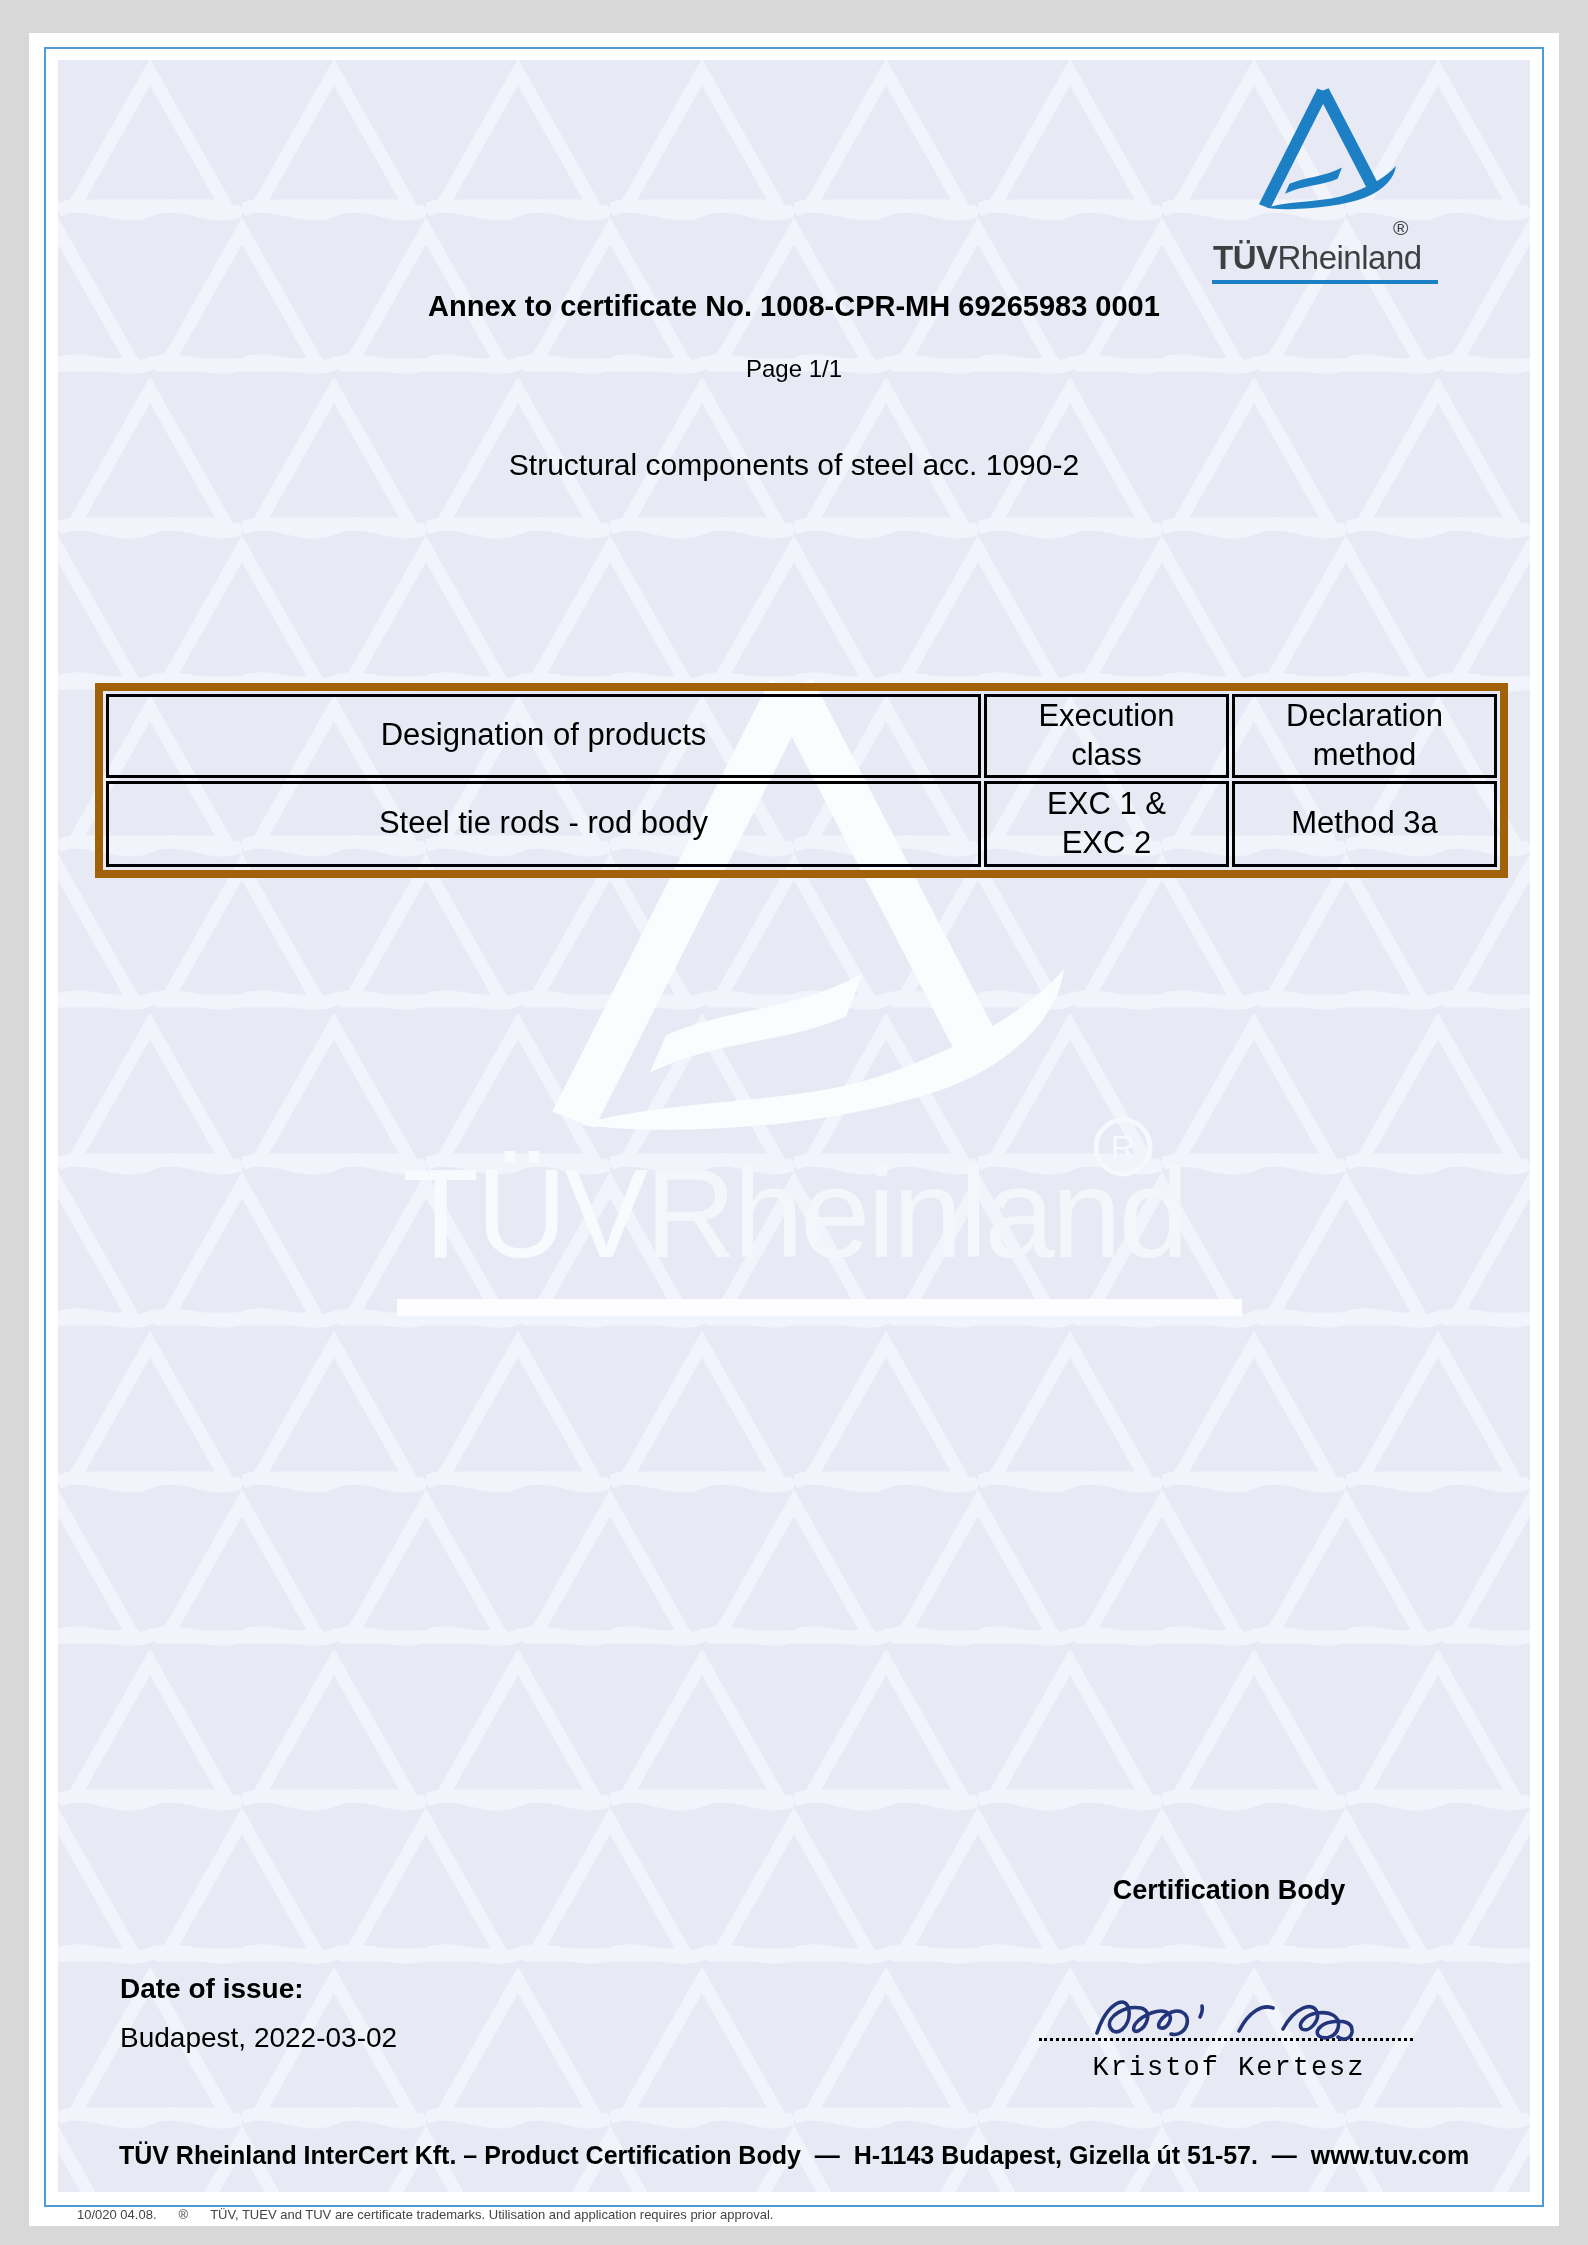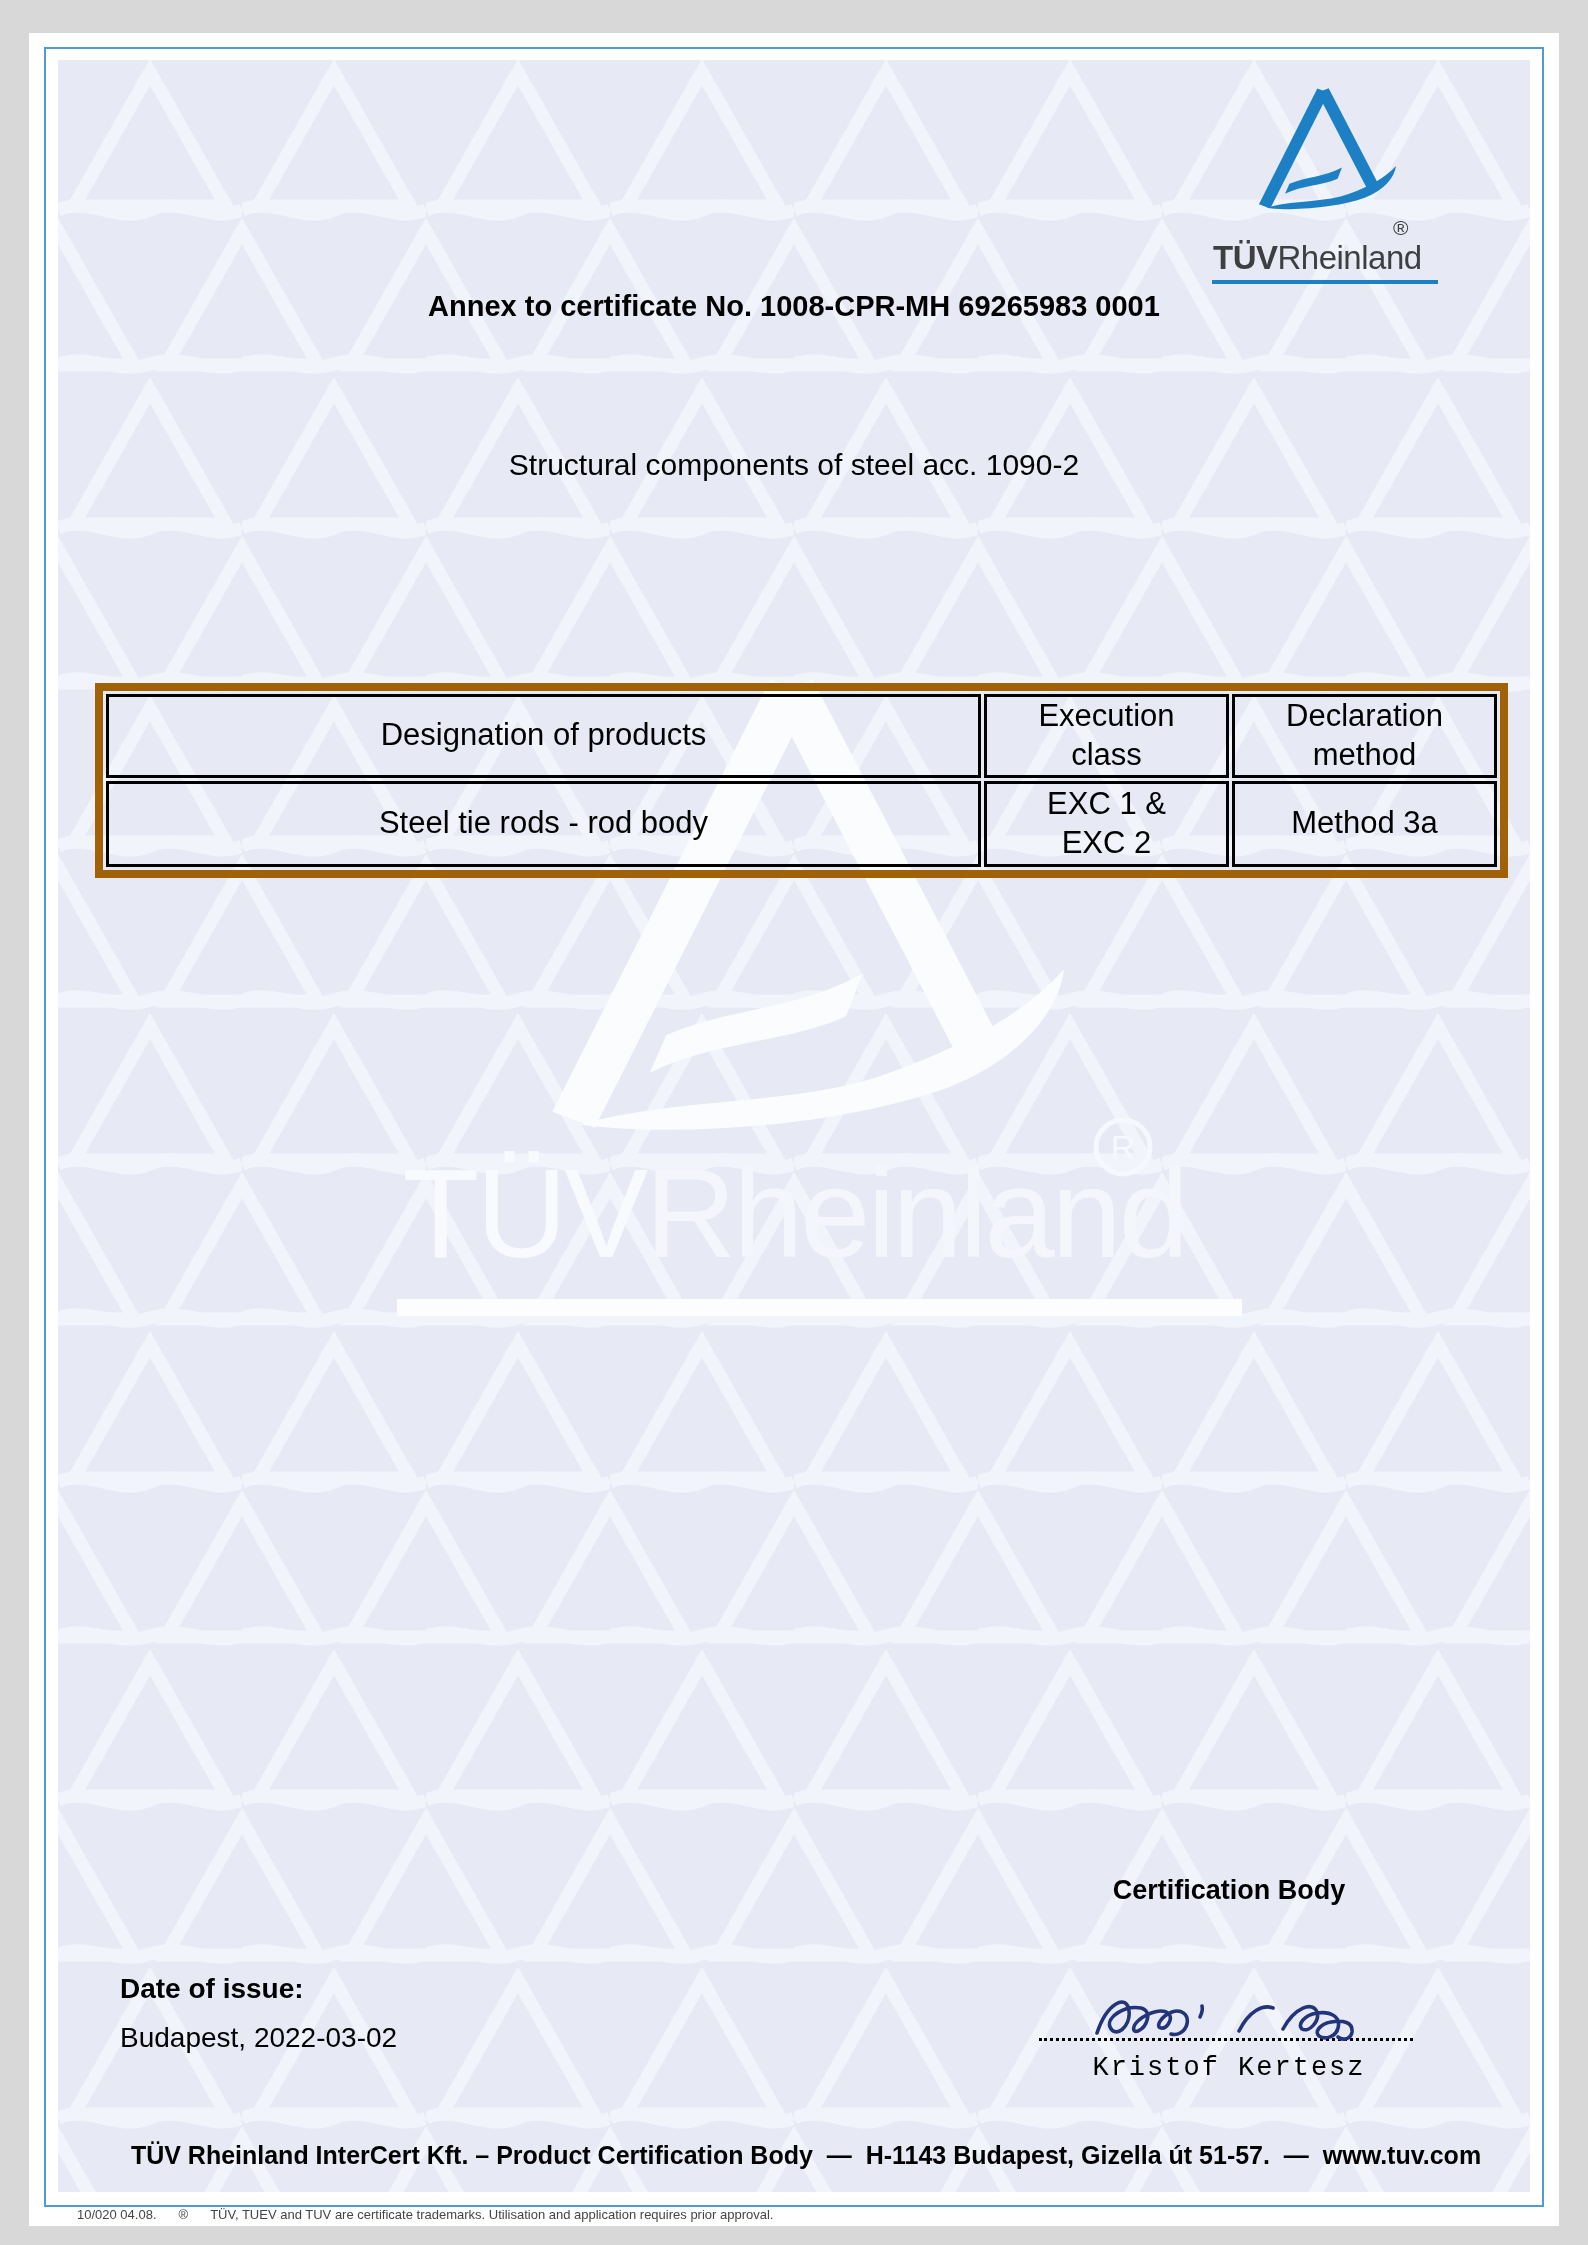--- a/index.html
+++ b/index.html
@@ -74,21 +74,21 @@
   
   .cert-heading{position:absolute;left:950px;top:1842px;width:500px;text-align:center;font-size:27px;font-weight:bold;z-index:2;}
   .date-label{position:absolute;left:91px;top:1940px;font-size:28px;font-weight:bold;z-index:2;}
   .date-value{position:absolute;left:91px;top:1989px;font-size:28px;z-index:2;}
   .sig-dotline{position:absolute;left:1010px;top:1975px;width:374px;height:30px;border-bottom:3px dotted #000;z-index:2;}
   .sig-svg{position:absolute;left:1028px;top:1948px;width:340px;height:70px;z-index:3;}
   .sig-name{position:absolute;left:950px;top:2020px;width:500px;text-align:center;
     font-family:"Liberation Mono", monospace;font-size:27px;letter-spacing:2px;z-index:2;white-space:nowrap;}
   
   .footer-line{position:absolute;left:0;top:2108px;width:100%;text-align:center;
-    font-size:25px;font-weight:bold;white-space:pre;z-index:2;padding-left:12px;}
+    font-size:25px;font-weight:bold;white-space:pre;z-index:2;}
   .small-print{position:absolute;left:16px;top:2174px;font-size:13px;color:#454545;white-space:nowrap;z-index:2;}
   .small-print .sp-code{margin-right:22px;margin-left:32px;}
   .small-print .sp-reg{margin-right:22px;}
 </style>
 </head>
 <body>
 
 <div class="page">
 
   <div class="pattern-layer">
@@ -131,20 +131,21 @@
       <path d="M50 2 L84 78" stroke-width="8.5"></path>
     </g>
     <path fill="#1d80c4" d="M27 76 C39 70 50 71 63 63 L60 72 C48 78 36 77 24 84 Z"></path>
     <path fill="#1d80c4" d="M11 95 C30 89 52 91 68 84 C82 78 92 72 100 62 C99 71 92 81 79 87 C60 95 30 98 11 95 Z"></path>
   </svg>
   <div class="logo-reg">®</div>
   <div class="logo-word"><span class="lw-tuv">TÜV</span><span>Rheinland</span></div>
   <div class="logo-underline"></div>
 
   <div class="annex-line">Annex to certificate No. 1008-CPR-MH 69265983 0001</div>
+  <div class="page-indicator">Page 1/1</div>
   <div class="doc-title">Structural components of steel acc. 1090-2</div>
 
   <table class="products-table">
     <colgroup>
       <col class="col-designation">
       <col class="col-execution">
       <col class="col-declaration">
     </colgroup>
     <thead>
       <tr>

